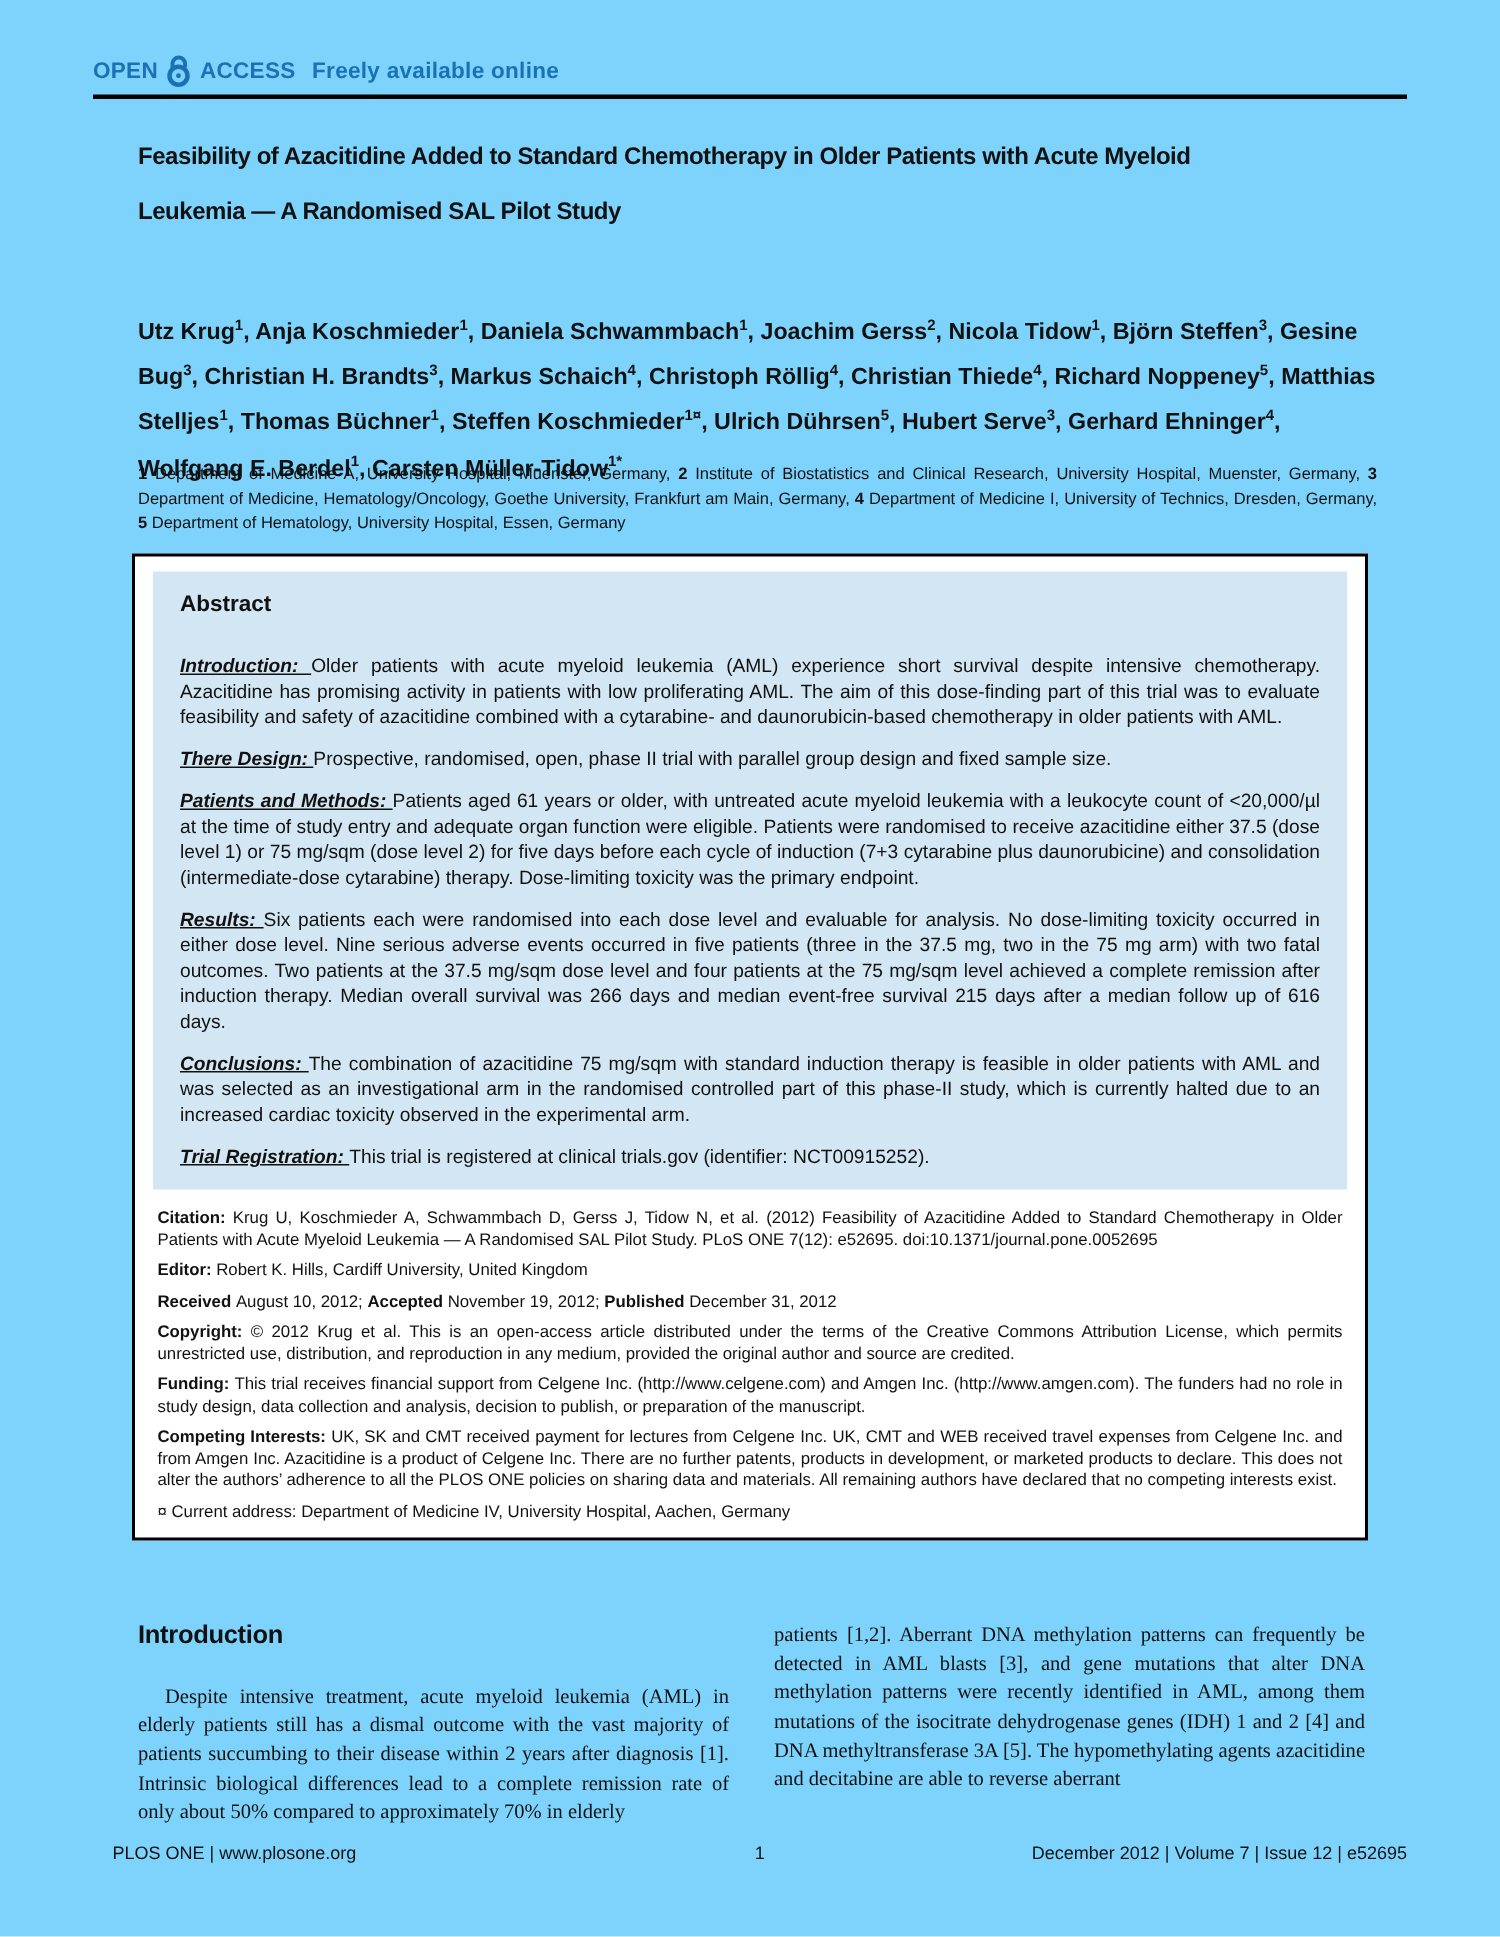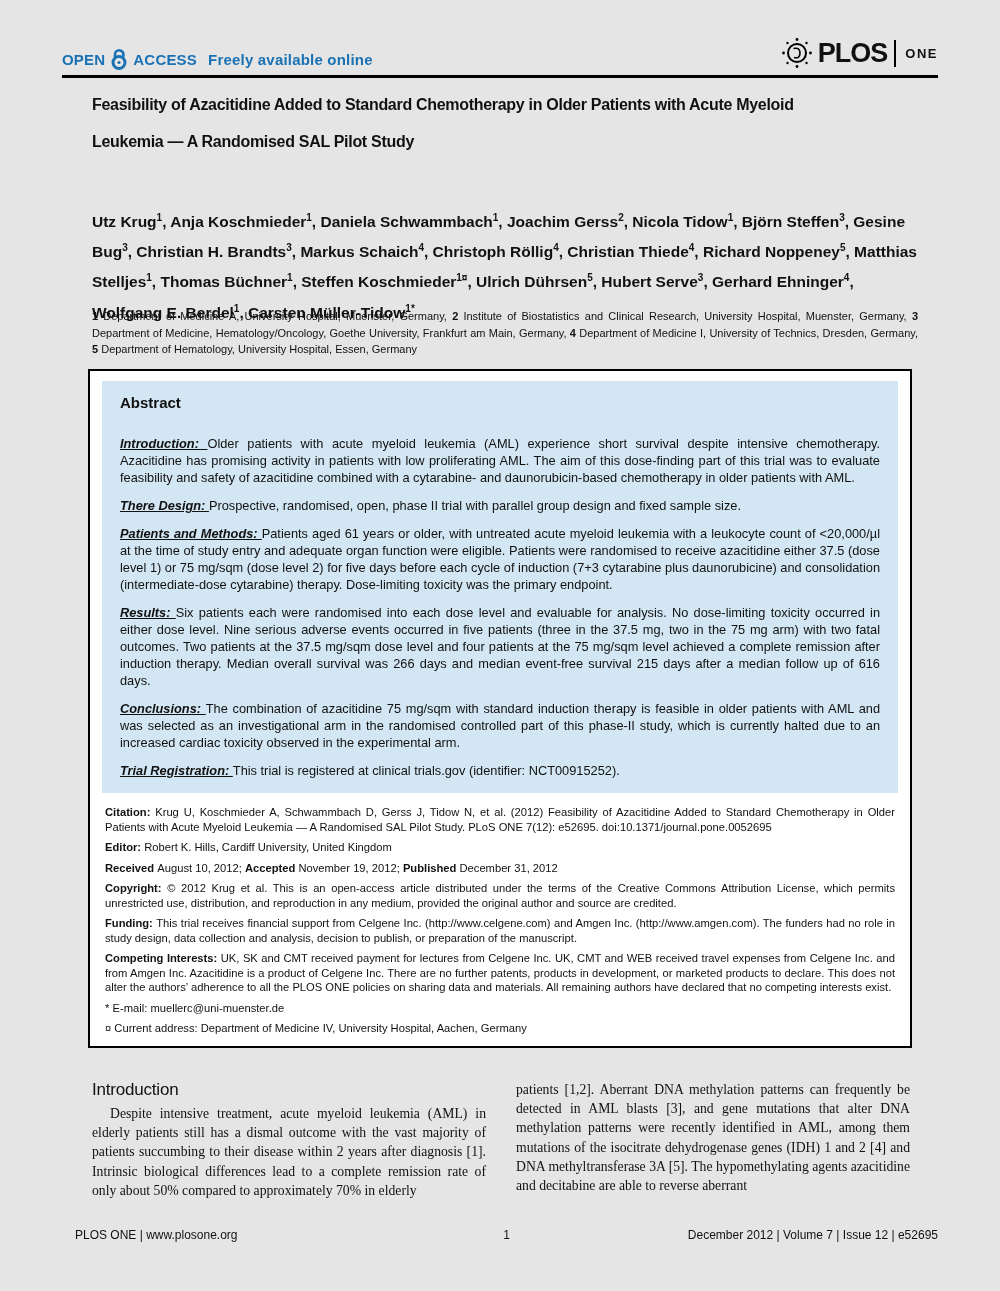--- a/index.html
+++ b/index.html
@@ -3,21 +3,21 @@
 <meta charset="utf-8">
 <style>
   :root{
     --accent:#1a72b4;
     --abs-bg:#d3e6f3;
     --ink:#111;
   }
   *{margin:0;padding:0;box-sizing:border-box;}
   html,body{background:#fff;}
   body{width:1000px;height:1291px;position:relative;font-family:"Liberation Sans",sans-serif;color:var(--ink);}
-  .page{position:absolute;inset:0;background:#e5e5e5;overflow:hidden;}
+  .page{position:absolute;inset:0;background:#7dd3fc;overflow:hidden;}
 
   
   .header{position:absolute;top:36px;left:62px;width:876px;display:flex;justify-content:space-between;align-items:flex-end;border-bottom:3px solid #000;padding-bottom:5px;}
   .header-left{display:flex;align-items:center;gap:5px;color:var(--accent);font-weight:bold;font-size:15px;letter-spacing:.2px;}
   .oa-free{margin-left:6px;}
   .lock{display:inline-block;}
   .header-right{display:flex;align-items:center;}
   .plos-mark{margin-right:4px;}
   .plos-text{font-size:27px;font-weight:800;letter-spacing:-1px;line-height:1;}
   .logo-divider{width:2px;height:27px;background:#000;margin:0 9px 0 7px;}
@@ -36,21 +36,21 @@
   .abstract-heading{font-size:15px;font-weight:bold;margin-bottom:24px;}
   .abs-p{font-size:12.8px;line-height:17px;text-align:justify;margin-top:11px;}
   .abs-label{font-weight:bold;font-style:italic;text-decoration:underline;}
   .article-notes{padding:6px 3px 0 3px;}
   .note{font-size:11.2px;line-height:14.5px;text-align:justify;margin-top:6px;}
   .note b{font-weight:bold;}
 
   
   .intro{position:absolute;top:1080px;left:92px;width:818px;display:flex;gap:30px;}
   .intro-col{width:394px;}
-  .intro-heading{font-size:17px;font-weight:normal;margin-bottom:4px;letter-spacing:-.2px;}
+  .intro-heading{font-size:17px;font-weight:bold;margin-bottom:21px;letter-spacing:-.2px;}
   .intro-body{font-family:"Liberation Serif",serif;font-size:13.7px;line-height:19.2px;text-align:justify;}
   .indent{text-indent:18px;}
 
   
   .footer{position:absolute;top:1228px;left:75px;width:863px;font-size:12px;}
   .footer-left{position:absolute;left:0;top:0;}
   .footer-page{position:absolute;left:0;right:0;top:0;text-align:center;}
   .footer-right{position:absolute;right:0;top:0;}
 </style>
 </head>
@@ -61,39 +61,20 @@
   <div class="header">
     <div class="header-left">
       <span>OPEN</span>
       <svg class="lock" width="18" height="22" viewBox="0 0 18 22">
         <path d="M5 9 V6.5 a4.2 4.2 0 0 1 8.4 0 V8" fill="none" stroke="#1a72b4" stroke-width="2.6" stroke-linecap="round"></path>
         <circle cx="9" cy="14.5" r="6" fill="none" stroke="#1a72b4" stroke-width="3"></circle>
         <circle cx="9" cy="14.5" r="1.6" fill="#1a72b4"></circle>
       </svg>
       <span>ACCESS</span>
       <span class="oa-free">Freely available online</span>
-    </div>
-    <div class="header-right">
-      <svg class="plos-mark" width="34" height="34" viewBox="0 0 34 34">
-        <circle cx="17" cy="17" r="9" fill="none" stroke="#000" stroke-width="2"></circle>
-        <path d="M13.5 12.5 q6.5 -1.5 6.5 4.5 q0 6 -6 4.5" fill="none" stroke="#000" stroke-width="1.6"></path>
-        <g fill="#000">
-          <circle cx="17" cy="3.5" r="1.4"></circle>
-            <circle cx="26.5" cy="7" r="1.2"></circle>
-            <circle cx="30.5" cy="17" r="1.4"></circle>
-          <circle cx="26.5" cy="27" r="1.2"></circle>
-            <circle cx="17" cy="30.5" r="1.4"></circle>
-            <circle cx="7.5" cy="27" r="1.2"></circle>
-          <circle cx="3.5" cy="17" r="1.4"></circle>
-            <circle cx="7.5" cy="7" r="1.2"></circle>
-        </g>
-      </svg>
-      <span class="plos-text">PLOS</span>
-      <span class="logo-divider"></span>
-      <span class="one-text">ONE</span>
     </div>
   </div>
 
   <h1 class="article-title">Feasibility of Azacitidine Added to Standard Chemotherapy in Older Patients with Acute Myeloid Leukemia — A Randomised SAL Pilot Study</h1>
 
   <div class="author-list"><span>Utz Krug<sup>1</sup>, </span><span>Anja Koschmieder<sup>1</sup>, </span><span>Daniela Schwammbach<sup>1</sup>, </span><span>Joachim Gerss<sup>2</sup>, </span><span>Nicola Tidow<sup>1</sup>, </span><span>Björn Steffen<sup>3</sup>, </span><span>Gesine Bug<sup>3</sup>, </span><span>Christian H. Brandts<sup>3</sup>, </span><span>Markus Schaich<sup>4</sup>, </span><span>Christoph Röllig<sup>4</sup>, </span><span>Christian Thiede<sup>4</sup>, </span><span>Richard Noppeney<sup>5</sup>, </span><span>Matthias Stelljes<sup>1</sup>, </span><span>Thomas Büchner<sup>1</sup>, </span><span>Steffen Koschmieder<sup>1¤</sup>, </span><span>Ulrich Dührsen<sup>5</sup>, </span><span>Hubert Serve<sup>3</sup>, </span><span>Gerhard Ehninger<sup>4</sup>, </span><span>Wolfgang E. Berdel<sup>1</sup>, </span><span>Carsten Müller-Tidow<sup>1*</sup></span></div>
 
   <p class="affiliations"><b>1 </b>Department of Medicine A, University Hospital, Muenster, Germany, <b>2 </b>Institute of Biostatistics and Clinical Research, University Hospital, Muenster, Germany, <b>3 </b>Department of Medicine, Hematology/Oncology, Goethe University, Frankfurt am Main, Germany, <b>4 </b>Department of Medicine I, University of Technics, Dresden, Germany, <b>5 </b>Department of Hematology, University Hospital, Essen, Germany</p>
 
   <div class="info-box">
@@ -108,21 +89,20 @@
           <p class="abs-p"><span class="abs-label">Trial Registration: </span>This trial is registered at clinical trials.gov (identifier: NCT00915252).</p>
         </div>
     </div>
     <div class="article-notes">
         <p class="note"><b>Citation: </b>Krug U, Koschmieder A, Schwammbach D, Gerss J, Tidow N, et al. (2012) Feasibility of Azacitidine Added to Standard Chemotherapy in Older Patients with Acute Myeloid Leukemia — A Randomised SAL Pilot Study. PLoS ONE 7(12): e52695. doi:10.1371/journal.pone.0052695</p>
         <p class="note"><b>Editor: </b>Robert K. Hills, Cardiff University, United Kingdom</p>
         <p class="note"><b>Received </b>August 10, 2012; <b>Accepted </b>November 19, 2012; <b>Published </b>December 31, 2012</p>
         <p class="note"><b>Copyright: </b>© 2012 Krug et al. This is an open-access article distributed under the terms of the Creative Commons Attribution License, which permits unrestricted use, distribution, and reproduction in any medium, provided the original author and source are credited.</p>
         <p class="note"><b>Funding: </b>This trial receives financial support from Celgene Inc. (http://www.celgene.com) and Amgen Inc. (http://www.amgen.com). The funders had no role in study design, data collection and analysis, decision to publish, or preparation of the manuscript.</p>
         <p class="note"><b>Competing Interests: </b>UK, SK and CMT received payment for lectures from Celgene Inc. UK, CMT and WEB received travel expenses from Celgene Inc. and from Amgen Inc. Azacitidine is a product of Celgene Inc. There are no further patents, products in development, or marketed products to declare. This does not alter the authors’ adherence to all the PLOS ONE policies on sharing data and materials. All remaining authors have declared that no competing interests exist.</p>
-        <p class="note">* E-mail: muellerc@uni-muenster.de</p>
         <p class="note">¤ Current address: Department of Medicine IV, University Hospital, Aachen, Germany</p>
       </div>
   </div>
 
   <div class="intro">
     <div class="intro-col">
       <div class="intro-heading">Introduction</div>
       <p class="intro-body indent">Despite intensive treatment, acute myeloid leukemia (AML) in elderly patients still has a dismal outcome with the vast majority of patients succumbing to their disease within 2 years after diagnosis [1]. Intrinsic biological differences lead to a complete remission rate of only about 50% compared to approximately 70% in elderly</p>
     </div>
     <div class="intro-col">

